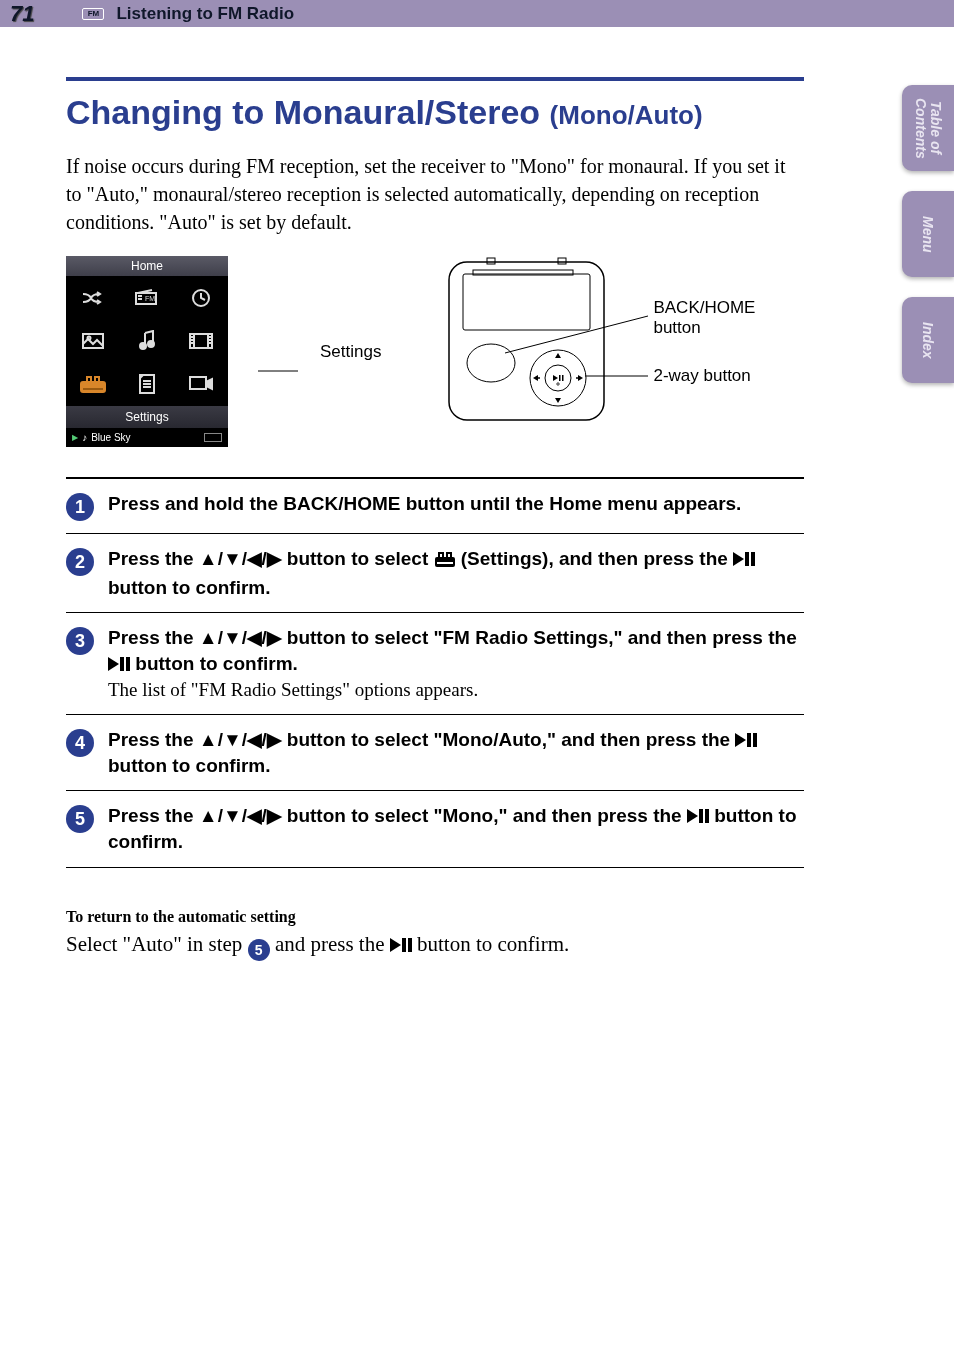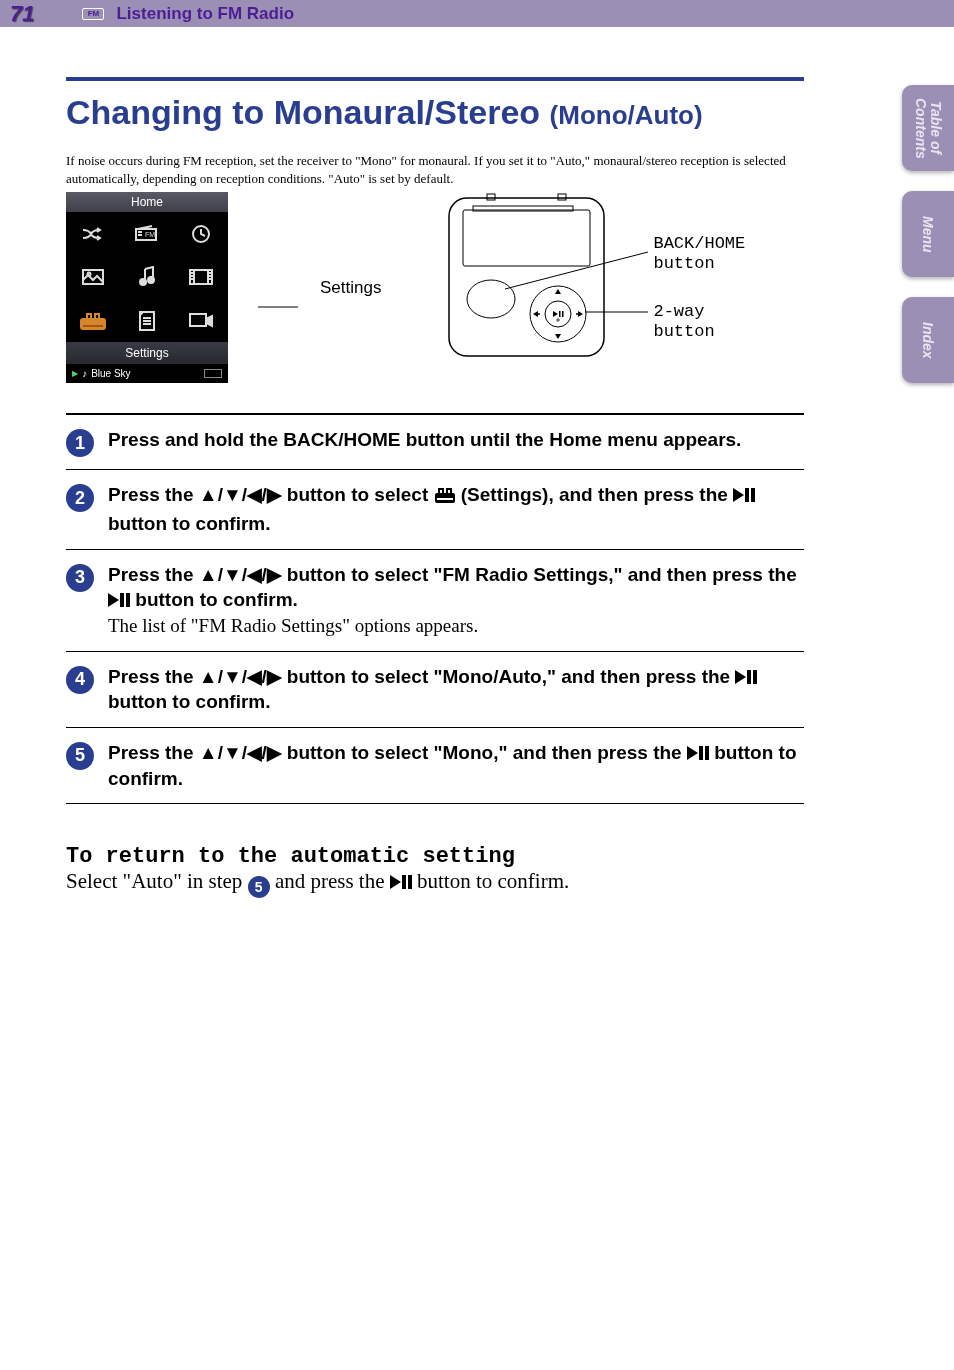--- a/index.html
+++ b/index.html
@@ -10,21 +10,21 @@
     font-family: Georgia, 'Times New Roman', serif;
     position: relative;
     color: #000;
   }
   .header-bar {
     background: #9b8fb5;
     height: 27px;
     display: flex;
     align-items: center;
     padding-left: 10px;
-    color: #4c1d95;
+    color: #0f172a;
   }
   .page-num {
     font-family: Arial, sans-serif;
     font-style: italic;
     font-weight: bold;
     font-size: 22px;
     text-shadow: 1px 1px 1px #444;
     margin-right: 48px;
   }
   .fm-icon-hdr {
@@ -76,23 +76,23 @@
   }
   h1 {
     color: #2a3e8f;
     font-family: Arial, sans-serif;
     font-weight: 900;
     font-size: 34px;
     margin-bottom: 20px;
   }
   h1 .subtitle { font-size: 26px; }
   .intro {
-    font-size: 13px;
+    font-size: 20px;
     line-height: 1.4;
-    margin-bottom: 4px;
+    margin-bottom: 20px;
   }
   .figures {
     display: flex;
     align-items: flex-start;
     gap: 32px;
     margin-bottom: 30px;
   }
   
   .device-screen {
     width: 162px;
@@ -141,21 +141,21 @@
     margin-left: -10px;
   }
   
   .player-diagram {
     position: relative;
     margin-left: 30px;
   }
   .player-diagram svg { display:block; }
   .callout {
     position: absolute;
-    font-family: Liberation Mono, monospace;
+    font-family: Liberation Sans, sans-serif;
     font-size: 17px;
     line-height: 1.15;
   }
   .step {
     display: flex;
     gap: 14px;
     padding: 12px 0;
     border-top: 1px solid #000;
   }
   .step:first-of-type { border-top-width: 2px; }
@@ -206,23 +206,24 @@
     border-bottom: 7px solid transparent;
   }
   .playpause .bars {
     display: inline-flex; gap: 2px;
   }
   .playpause .bars span {
     display:inline-block; width:4px; height:14px; background:#000;
   }
   .end-rule { height: 1px; background:#000; margin-bottom: 40px; }
   .sub-heading {
-    font-family: Liberation Mono, monospace;
-    font-weight: bold;
-    font-size: 22px;
+    font-family: Liberation Serif, serif;
+    font-weight: bold;
+    font-size: 16px;
+    margin-bottom: 6px;
   }
   .sub-text { font-size: 21px; }
 </style>
 </head>
 <body>
 
 <div class="header-bar">
   <span class="page-num">71</span>
   <span class="fm-icon-hdr">FM</span>
   <span class="chapter-title">Listening to FM Radio</span>

